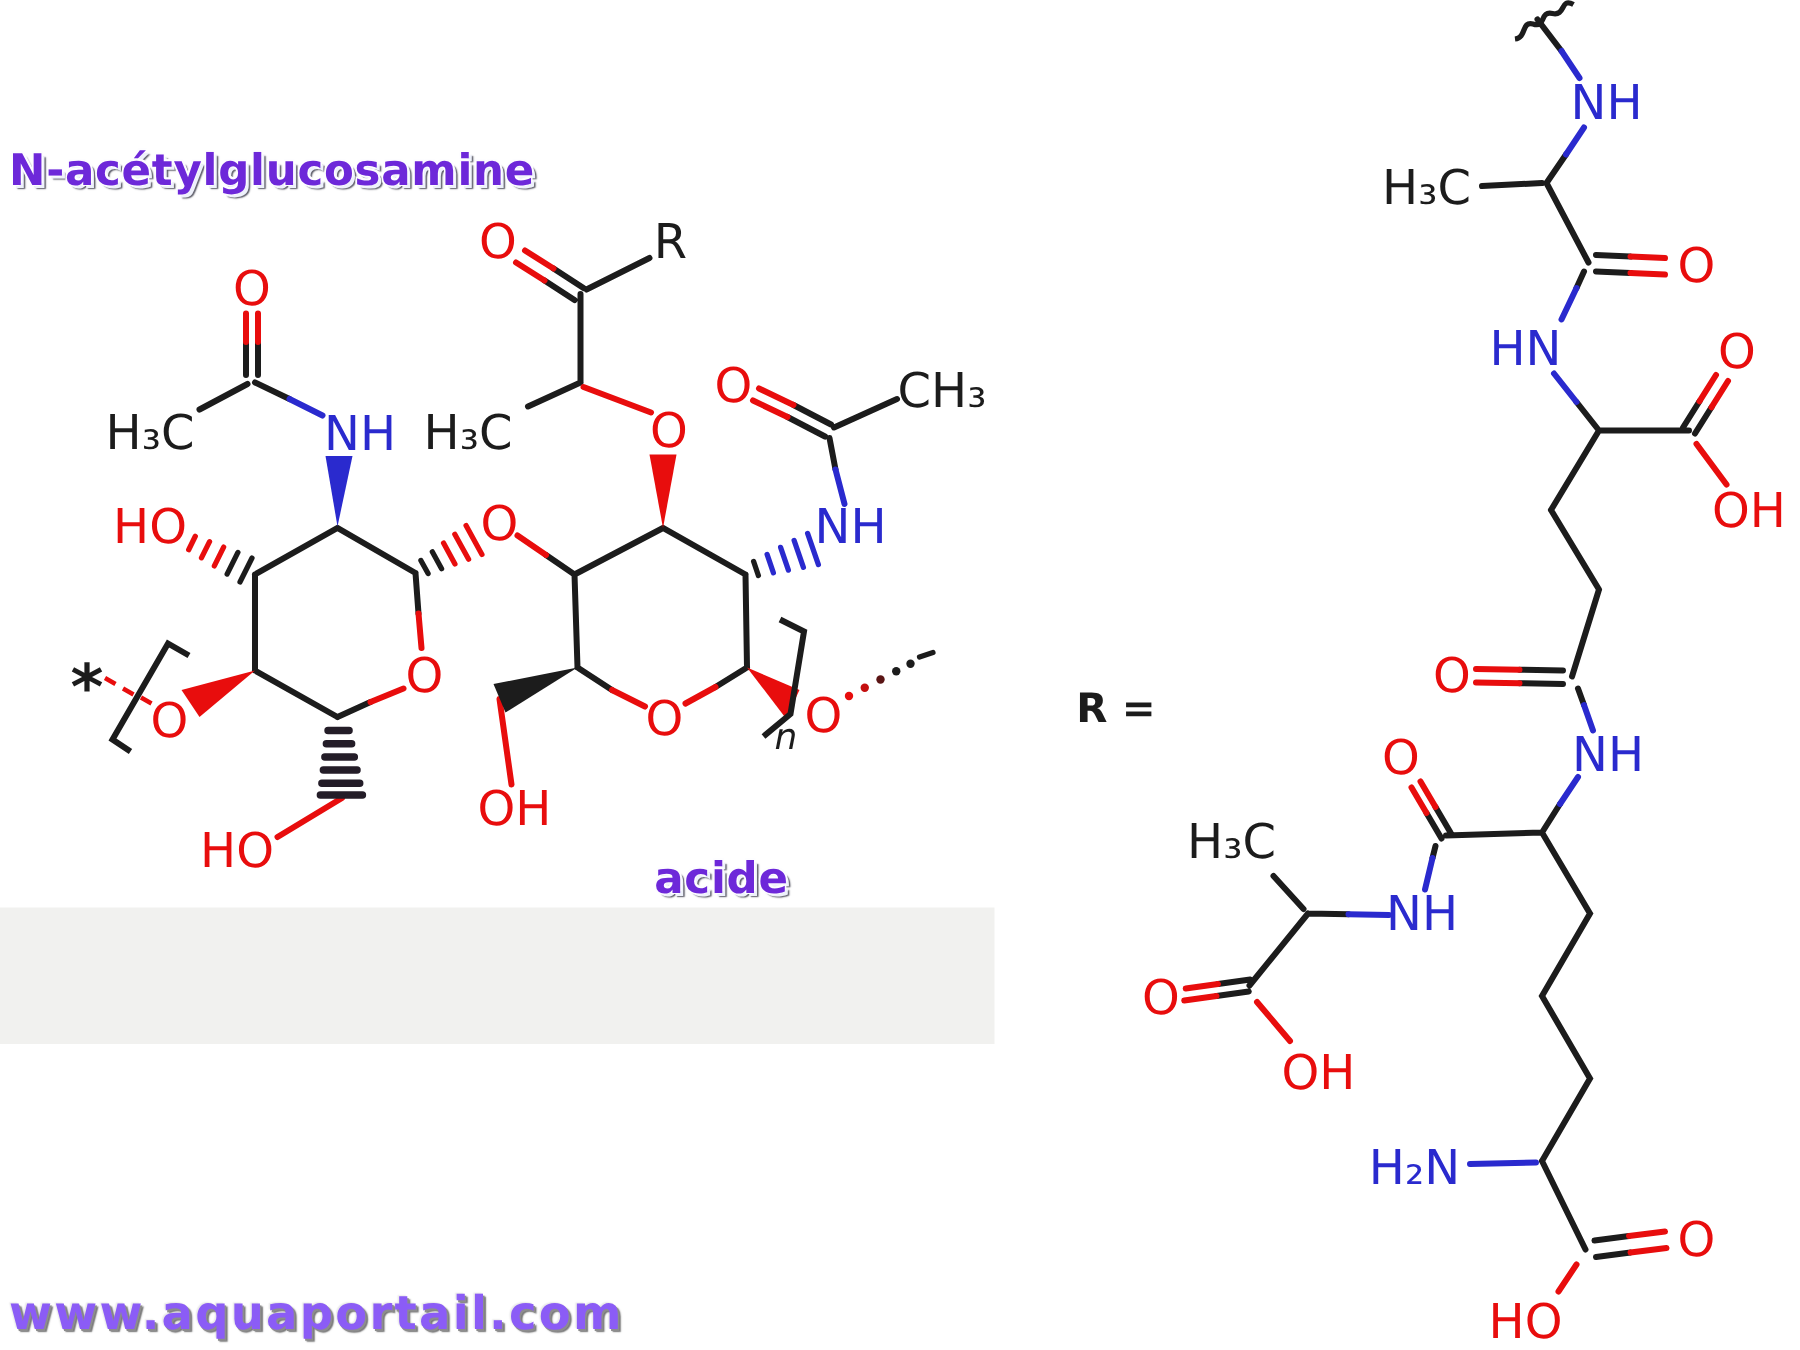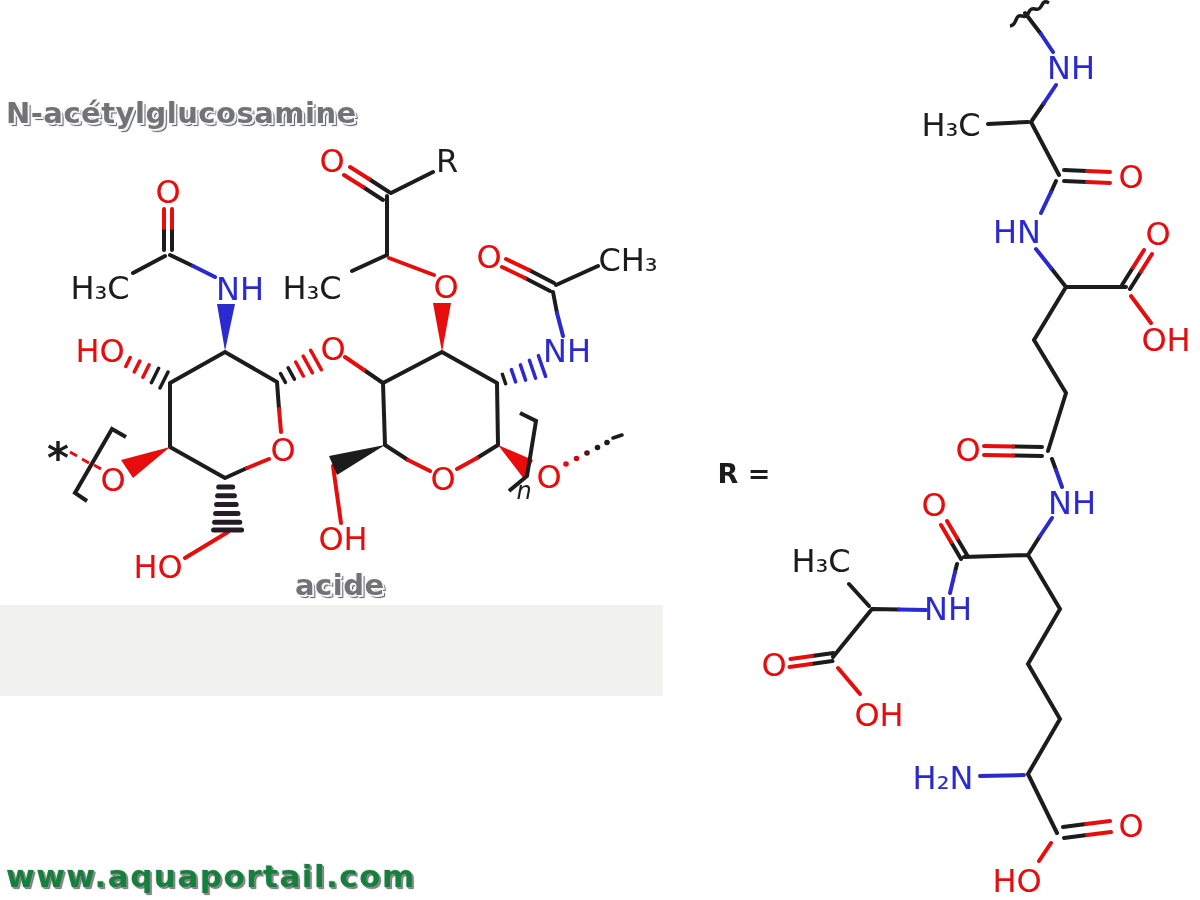--- a/index.html
+++ b/index.html
@@ -1,24 +1,24 @@
 <!DOCTYPE html>
 <html><head>
 <meta charset="utf-8">
 <style>
   html,body{margin:0;padding:0;background:#888;}
   #stage{position:relative;width:1200px;height:900px;background:#ffffff;overflow:hidden;
          font-family:"DejaVu Sans","Liberation Sans",sans-serif;}
   #band{position:absolute;left:0;top:605px;width:663px;height:91px;background:#f1f1ef;}
-  .bigblue{position:absolute;font-weight:bold;color:#737373;font-size:29px;letter-spacing:.5px;
+  .bigblue{position:absolute;font-weight:bold;color:#6d28d9;font-size:29px;letter-spacing:.5px;
     text-shadow:-1px -1px 0 #fdfdff,1px -1px 0 #fdfdff,-1px 1px 0 #fdfdff,2px 2px 0 #eef1fb,3px 3px 1px #5a5a66;
     white-space:nowrap;}
   #title-left{left:6px;top:96px;}
-  #acide-block{left:295px;top:570px;width:372px;line-height:31px;}
-  #watermark{position:absolute;left:6px;top:858px;font-size:31px;font-weight:bold;color:#15803d;
+  #acide-block{left:295px;top:570px;width:372px;text-align:center;line-height:31px;}
+  #watermark{position:absolute;left:6px;top:858px;font-size:31px;font-weight:bold;color:#8b5cf6;
     letter-spacing:1.5px;white-space:nowrap;
     text-shadow:1px 1px 0 #8d8d8d,2px 2px 1px #757575,-1px -1px 1px #e9e9e9;}
   svg{position:absolute;left:0;top:0;}
   .atom{font-size:32px;text-anchor:middle;dominant-baseline:central;}
   .ablk{fill:#1c1c1c;}
   .ared{fill:#e80d0d;}
   .ablue{fill:#2a2ace;}
   .nsub{font-size:24px;font-style:italic;text-anchor:middle;dominant-baseline:central;fill:#1c1c1c;}
   .star{font-size:42px;text-anchor:middle;dominant-baseline:central;fill:#1c1c1c;font-weight:bold;}
   .req{font-size:27px;font-weight:bold;text-anchor:middle;dominant-baseline:central;fill:#1c1c1c;}

